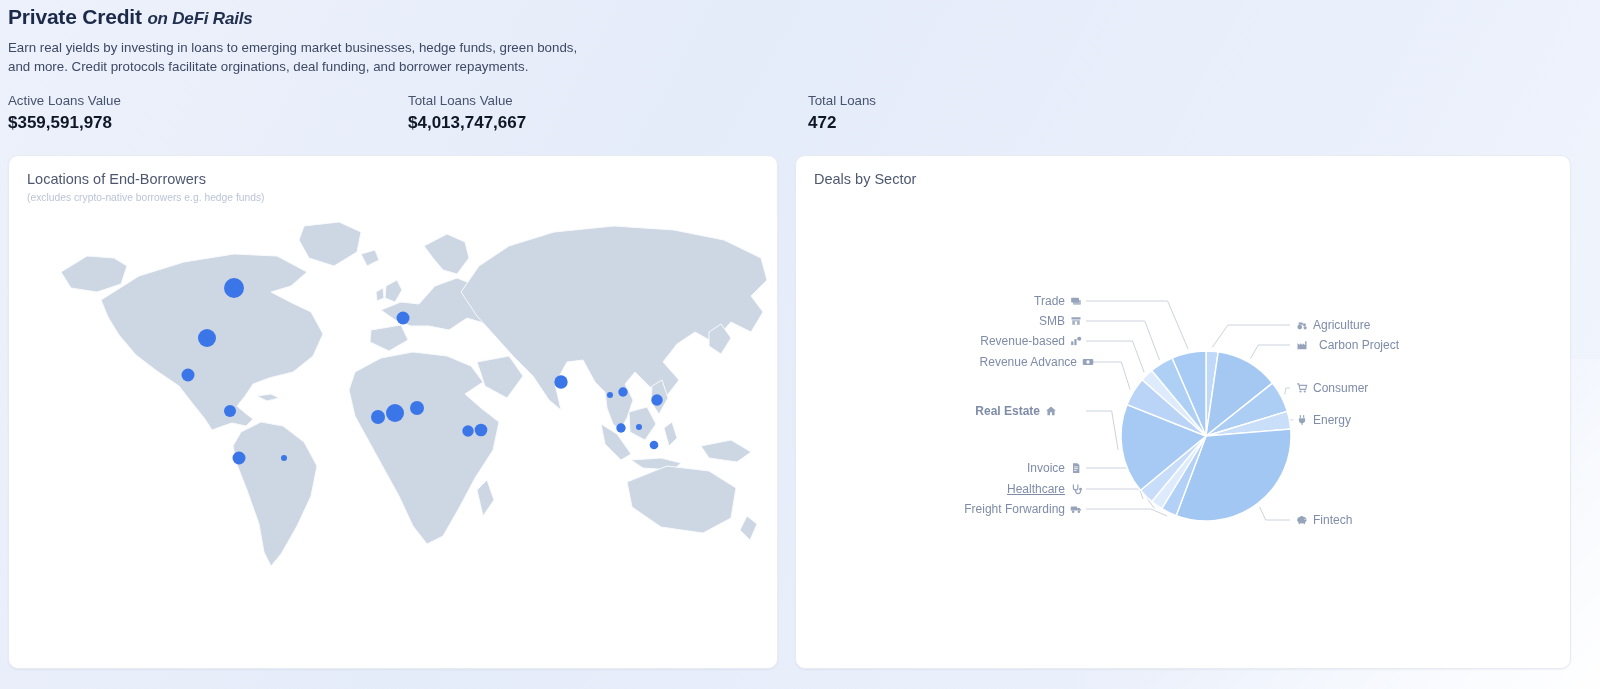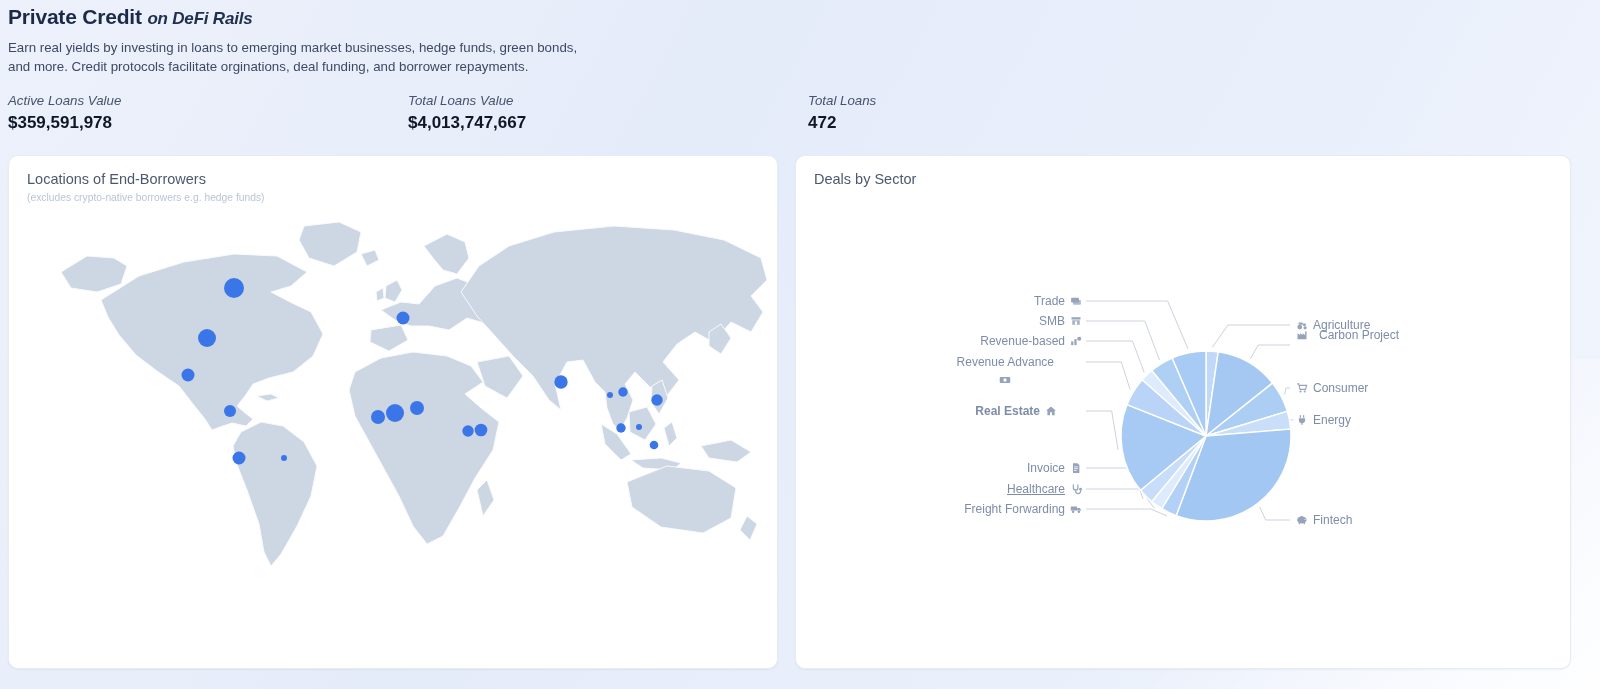--- a/index.html
+++ b/index.html
@@ -13,21 +13,21 @@
     pointer-events:none; z-index:0; }
 
   .header { position:absolute; left:8px; top:5px; z-index:2; }
   .header h1 { margin:0; font-size:21px; font-weight:700; color:#1c2a49; letter-spacing:-.2px; }
   .header h1 em { font-size:17px; font-weight:600; font-style:italic; color:#22304f; }
   .header .desc { margin:9px 0 0 0; font-size:13.3px; color:#3e4964; line-height:19px; }
 
   .stats { position:absolute; top:93px; left:0; width:1600px;
     display:grid; grid-template-columns:repeat(4,400px); z-index:2; }
   .stat { padding-left:8px; }
-  .stat .lbl { font-size:13.3px; color:#46536e;font-style:italic; }
+  .stat .lbl { font-size:13.3px; color:#46536e; }
   .stat .val { font-size:17px; font-weight:700; color:#101726; margin-top:5px; }
 
   .cards { position:absolute; top:155px; left:8px; display:flex; gap:17px; z-index:1; }
   .card { background:#ffffff; border:1px solid #e7ebf3; border-radius:10px;
     box-shadow:0 1px 2px rgba(16,24,40,.05); height:512px; position:relative; overflow:hidden; }
   .card.map-card { width:768px; }
   .card.pie-card { width:774px; }
   .card-title { position:absolute; left:18px; top:15px; font-size:14.5px; color:#4d586f; }
   .card-subtitle { position:absolute; left:18px; top:36px; font-size:10.3px; color:#bac3d7; }
 
@@ -162,21 +162,21 @@
             <span class="ic">
               <svg width="12" height="12" viewBox="0 0 16 16" fill="#8494ae">
                 <circle cx="5" cy="10.8" r="3.2"></circle>
                 <circle cx="12.2" cy="11.8" r="2.1"></circle>
                 <path d="M3.5 7.5V4.5h5l1.5 3z"></path>
                 <rect x="9.5" y="6" width="3.5" height="3.5"></rect>
               </svg>
             </span>
             <span>Agriculture</span>
           </div>
-          <div class="pie-label" style="top: 172px; left: 500px; gap: 11px;">
+          <div class="pie-label" style="top: 182px; left: 500px; gap: 11px;">
             <span class="ic">
               <svg width="12" height="12" viewBox="0 0 16 16" fill="#8494ae">
                 <path d="M2 13.5V5.5l3.4 2.6V5.5l3.4 2.6V5.5l3.4 2.6V3h1.8v10.5z"></path>
               </svg>
             </span>
             <span>Carbon Project</span>
           </div>
           <div class="pie-label" style="top: 225px; left: 500px;">
             <span class="ic">
               <svg width="12" height="12" viewBox="0 0 16 16" fill="#8494ae">
@@ -243,21 +243,21 @@
             </span>
           </div>
           <div class="pie-label" style="top: 248px; right: 513px; font-weight: bold;">
             <span>Real Estate</span>
             <span class="ic">
               <svg width="12" height="12" viewBox="0 0 16 16" fill="#8494ae">
                 <path d="M8 2 14.5 7.5 12.8 7.5 12.8 13.5 9.3 13.5 9.3 9.8 6.7 9.8 6.7 13.5 3.2 13.5 3.2 7.5 1.5 7.5Z"></path>
               </svg>
             </span>
           </div>
-          <div class="pie-label" style="top: 199px; right: 516px; flex-direction: column;">
+          <div class="pie-label" style="top: 199px; right: 476px;">
             <span>Revenue Advance</span>
             <span class="ic">
               <svg width="12" height="12" viewBox="0 0 16 16" fill="#8494ae">
                 <rect x="1" y="4" width="14" height="8" rx="1.2"></rect>
                 <circle cx="8" cy="8" r="2.2" fill="#fff"></circle>
               </svg>
             </span>
           </div>
           <div class="pie-label" style="top: 178px; right: 488px;">
             <span>Revenue-based</span>

